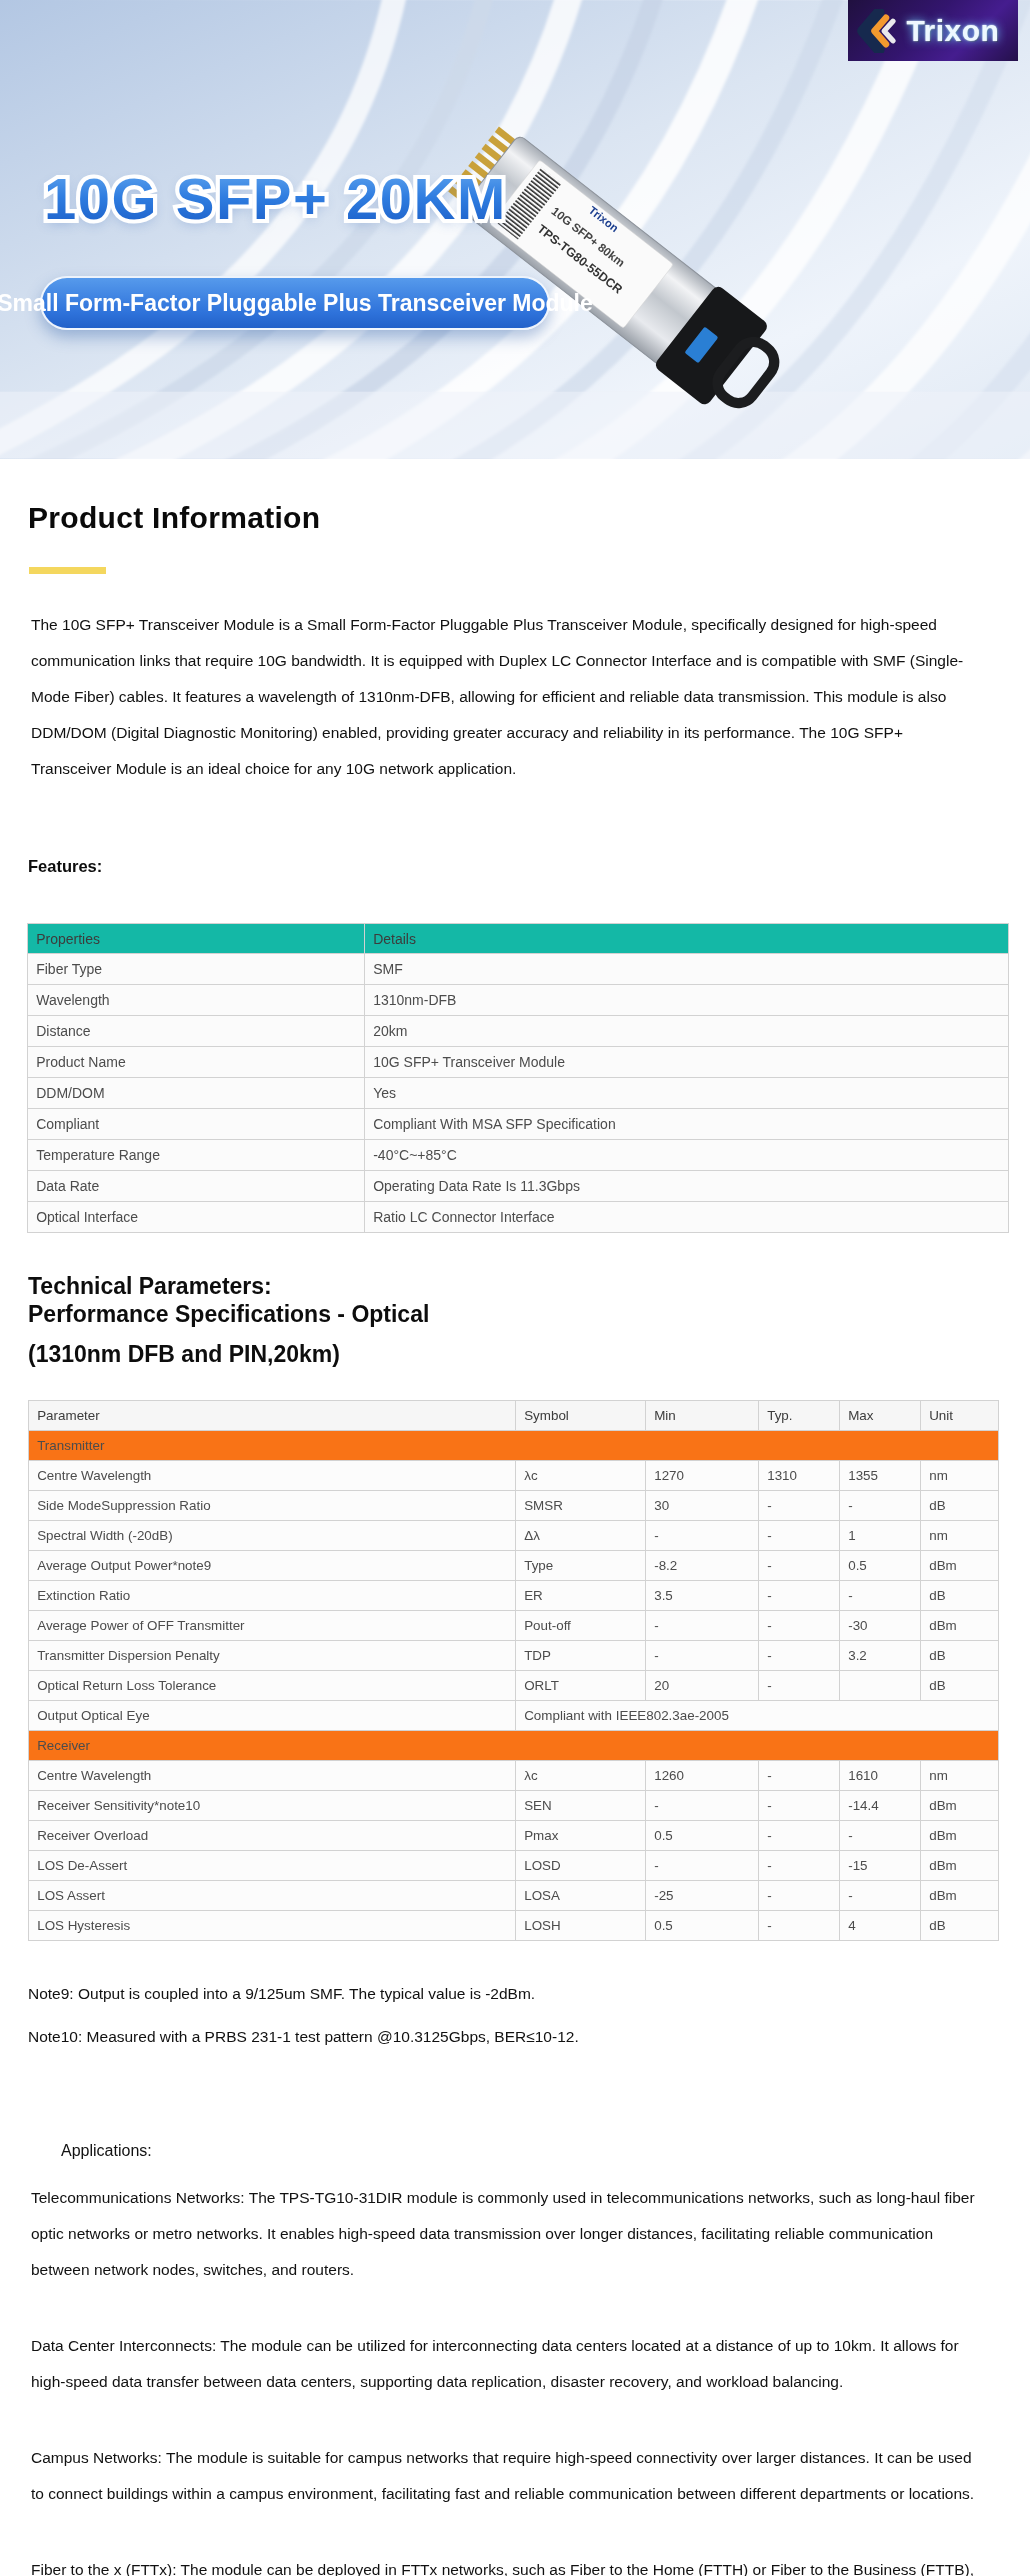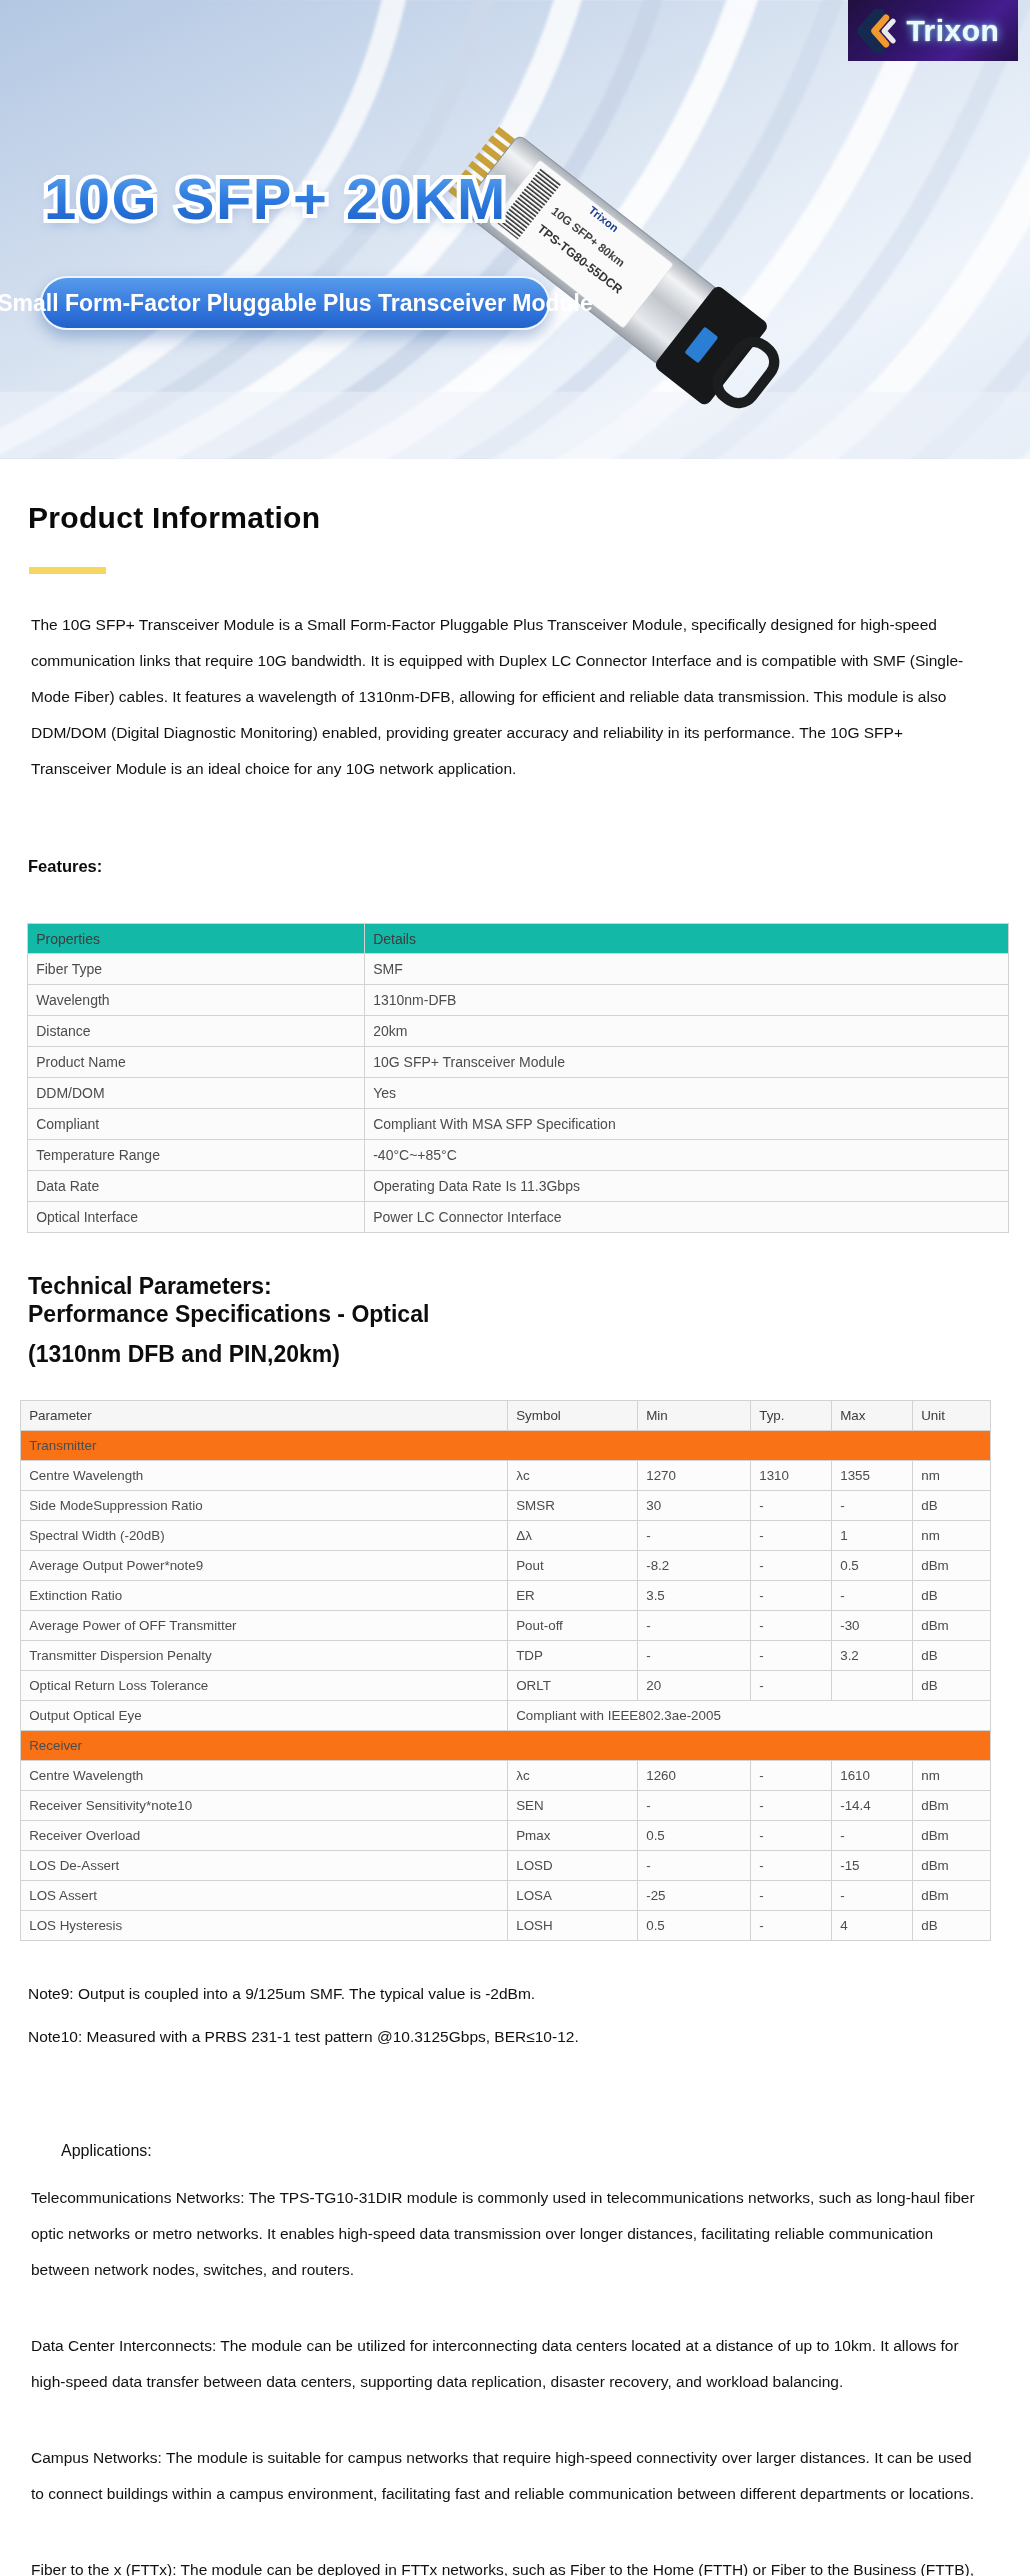--- a/index.html
+++ b/index.html
@@ -40,21 +40,21 @@
 
   
   table { border-collapse:collapse; table-layout:fixed; }
   .tbl { position:absolute; background:#fff; font-weight:400; }
   .tbl td, .tbl th { border:0.5px solid #d2d2d2; font-weight:400; text-align:left;
                      padding:0 0 0 8.2px; font-size:14px; color:#4c4c4c; overflow:hidden; white-space:nowrap; }
   #features-table { left:27px; top:923px; width:981px; }
   #features-table th { height:30px; background:#14b8a6; color:#3c3c3c; }
   #features-table td { height:31px; background:#fbfbfb; }
   
-  #tech-table { left:20px; top:1400px; width:970px; }
+  #tech-table { left:28px; top:1400px; width:970px; }
   #tech-table th { height:30px; background:#f6f6f6; color:#3c3c3c; font-size:13.4px; }
   #tech-table td { height:30px; background:#fcfcfc; font-size:13.4px; color:#4c4c4c; }
   #tech-table td.sec { background:#f97316; }
 
   
   .note-line { font-size:15.5px; font-weight:300; color:#111; margin-bottom:25px; white-space:nowrap; }
   .app-p { margin-bottom:40px; }
 </style>
 </head>
 <body>
@@ -195,21 +195,21 @@
         <tr>
           <td>Temperature Range</td>
           <td>-40°C~+85°C</td>
         </tr>
         <tr>
           <td>Data Rate</td>
           <td>Operating Data Rate Is 11.3Gbps</td>
         </tr>
         <tr>
           <td>Optical Interface</td>
-          <td>Power LC Connector Interface</td>
+          <td>Ratio LC Connector Interface</td>
         </tr>
       </tbody>
   </table>
 
   <div class="h-sub" style="top:1272px; line-height:28px;">
     <div>Technical Parameters:</div>
     <div>Performance Specifications - Optical</div>
   </div>
   <div class="h-sub" style="top:1341px;">(1310nm DFB and PIN,20km)</div>
 
@@ -255,21 +255,21 @@
         <tr>
           <td>Spectral Width (-20dB)</td>
           <td>Δλ</td>
           <td>-</td>
           <td>-</td>
           <td>1</td>
           <td>nm</td>
         </tr>
         <tr>
           <td>Average Output Power*note9</td>
-          <td>Pout</td>
+          <td>Type</td>
           <td>-8.2</td>
           <td>-</td>
           <td>0.5</td>
           <td>dBm</td>
         </tr>
         <tr>
           <td>Extinction Ratio</td>
           <td>ER</td>
           <td>3.5</td>
           <td>-</td>

